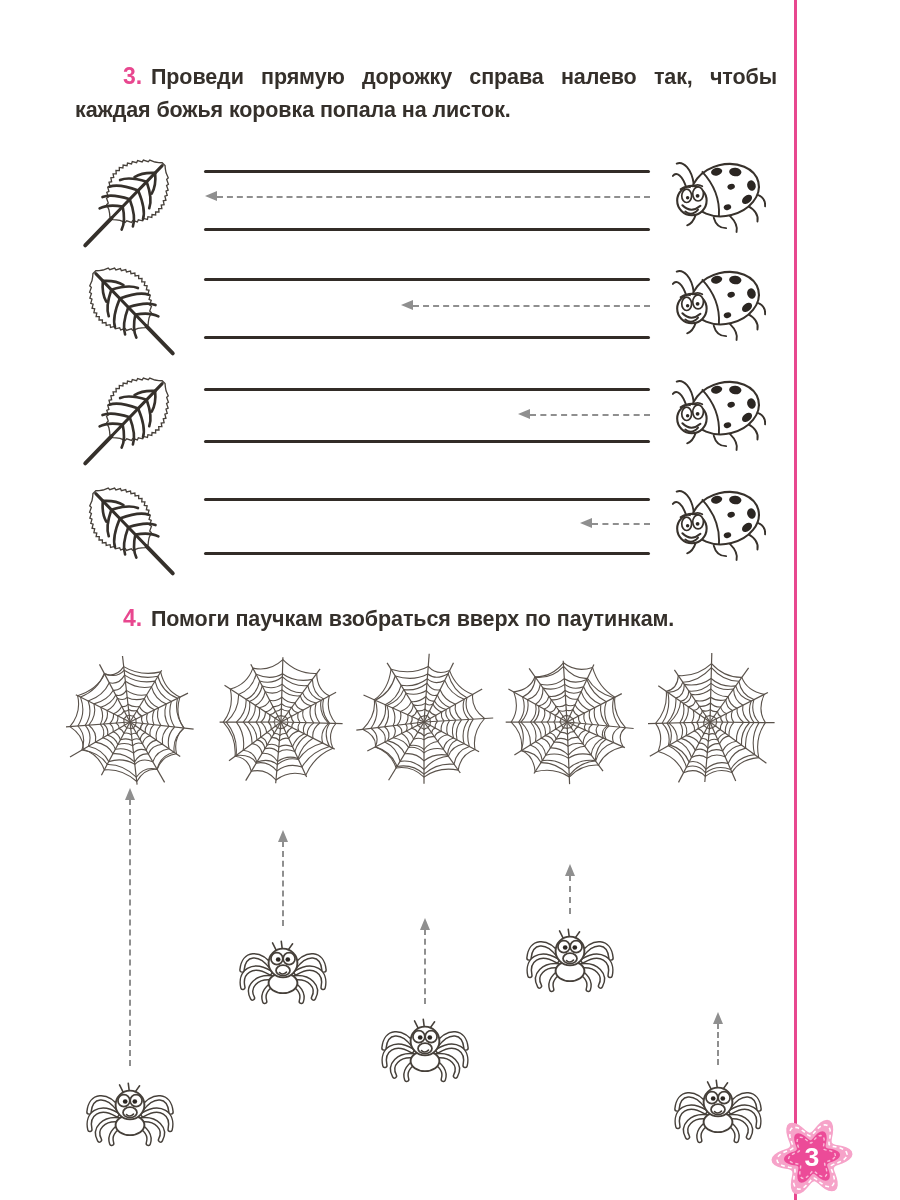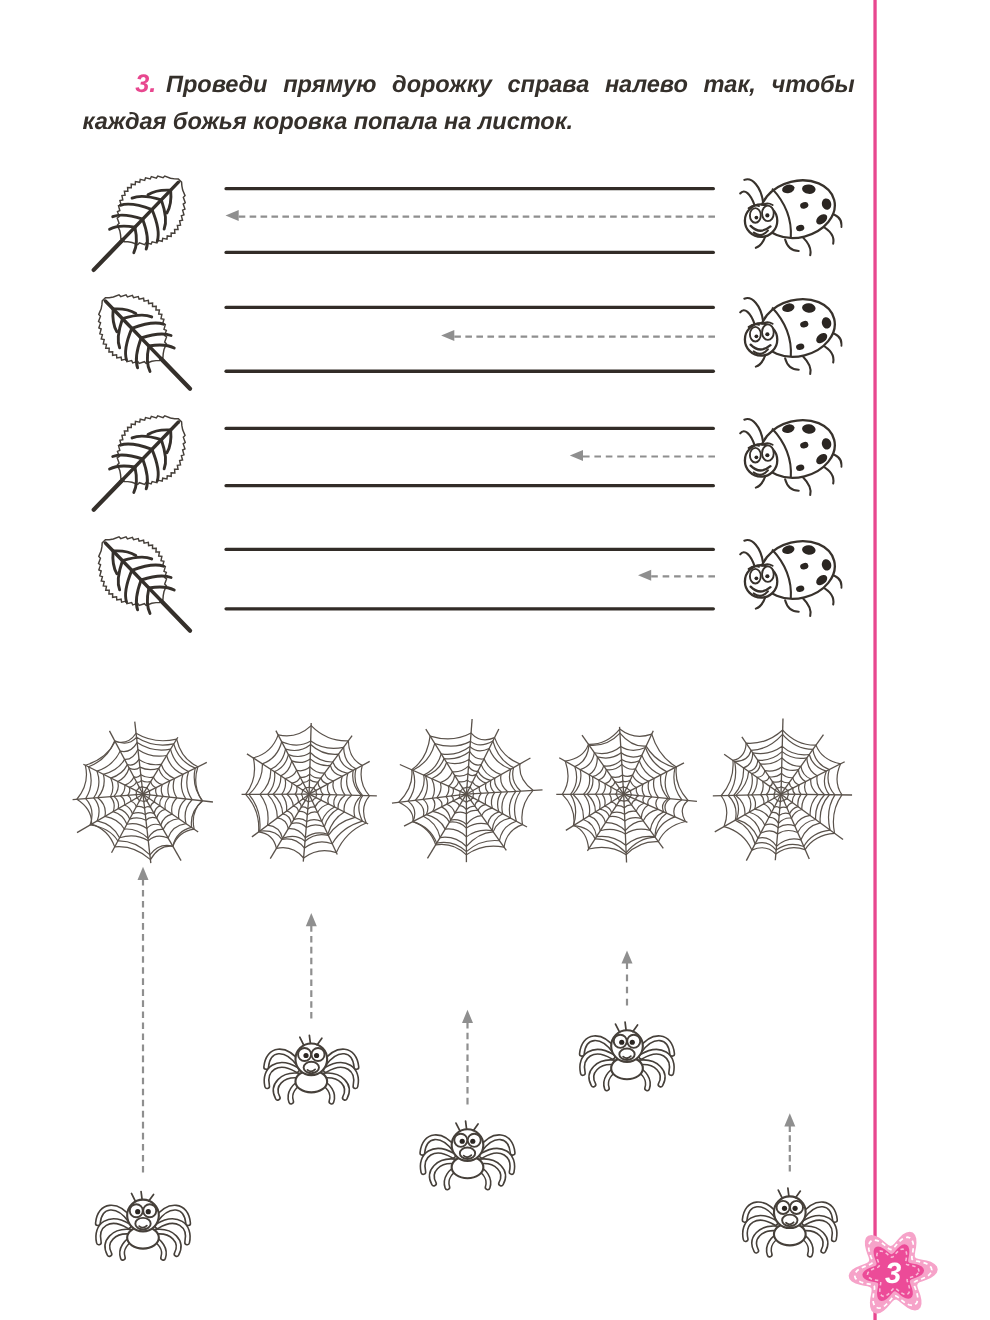--- a/index.html
+++ b/index.html
@@ -1,17 +1,17 @@
 <!DOCTYPE html>
 <html style="--accent: #e8478f; --ink: #35302b; --line: #322c27; --arrow: #8f8f8f;"><head>
 <meta charset="utf-8">
 <style>
   html,body{margin:0;padding:0;background:#ffffff;}
   .page{position:relative;width:900px;height:1200px;background:#fff;overflow:hidden;
-        font-family:"Liberation Sans", sans-serif;font-style:italic;}
+        font-family:"Liberation Sans", sans-serif;}
   .rule{position:absolute;top:0;height:1200px;width:3px;background:var(--accent,#e8478f);}
   .instr{position:absolute;left:75px;width:702px;margin:0;text-align:justify;text-indent:48px;
          font-size:21.5px;line-height:33px;font-weight:600;color:var(--ink,#35302b);letter-spacing:-0.1px;}
   .instr .num{color:var(--accent,#e8478f);font-weight:700;padding-right:9px;font-size:23px;}
   .track{position:absolute;height:3px;background:var(--line,#322c27);border-radius:2px;}
   .hdash{position:absolute;height:0;border-top:2px dashed var(--arrow,#8f8f8f);}
   .vdash{position:absolute;width:0;border-left:2px dashed var(--arrow,#8f8f8f);}
   .ah-left{position:absolute;width:0;height:0;border-top:5px solid transparent;
            border-bottom:5px solid transparent;border-right:12px solid var(--arrow,#8f8f8f);}
   .ah-up{position:absolute;width:0;height:0;border-left:5px solid transparent;
@@ -124,20 +124,21 @@
       </symbol>
     </defs>
   </svg>
 
   <div class="rule" style="left:794px"></div>
 
   <p class="instr" style="top:60px"><span class="num">3.</span><span>Проведи прямую дорожку справа налево так, чтобы каждая божья коровка попала на листок.</span></p>
 
   <div id="ex3-rows"></div>
 
+  <p class="instr" style="top:602px"><span class="num">4.</span><span>Помоги паучкам взобраться вверх по паутинкам.</span></p>
 
   <div id="ex4-area"></div>
 
   <svg id="flower" class="icon" viewBox="0 0 110 110" style="left:769px;top:1114px;width:86px;height:86px;z-index:5">
     <g id="flower-petals">
         <path d="M105.7,55.0 L102.8,58.3 L98.6,61.1 L93.8,63.2 L89.3,64.8 L85.7,66.2 L83.6,67.7 L82.9,69.9 L83.6,72.9 L85.1,76.8 L86.7,81.6 L87.8,86.7 L87.9,91.5 L86.7,95.5 L84.1,98.1 L80.4,98.9 L76.0,98.1 L71.5,95.8 L67.3,92.7 L63.6,89.6 L60.7,87.2 L58.3,86.1 L56.1,86.6 L53.8,88.7 L51.1,91.9 L47.8,95.7 L44.0,99.3 L39.8,101.8 L35.7,102.7 L32.2,101.7 L29.6,98.9 L28.2,94.7 L27.9,89.7 L28.4,84.5 L29.3,79.8 L29.9,76.0 L29.7,73.4 L28.2,71.8 L25.2,70.8 L21.1,70.1 L16.1,69.1 L11.2,67.6 L6.9,65.2 L4.1,62.2 L3.2,58.6 L4.3,55.0 L7.2,51.7 L11.4,48.9 L16.2,46.8 L20.7,45.2 L24.3,43.8 L26.4,42.3 L27.1,40.1 L26.4,37.1 L24.9,33.2 L23.3,28.4 L22.2,23.3 L22.1,18.5 L23.3,14.5 L25.9,11.9 L29.6,11.1 L34.0,11.9 L38.5,14.2 L42.7,17.3 L46.4,20.4 L49.3,22.8 L51.7,23.9 L53.9,23.4 L56.2,21.3 L58.9,18.1 L62.2,14.3 L66.0,10.7 L70.2,8.2 L74.3,7.3 L77.8,8.3 L80.4,11.1 L81.8,15.3 L82.1,20.3 L81.6,25.5 L80.7,30.2 L80.1,34.0 L80.3,36.6 L81.8,38.2 L84.8,39.2 L88.9,39.9 L93.9,40.9 L98.8,42.4 L103.1,44.8 L105.9,47.8 L106.8,51.4 L105.7,55.0 Z" fill="#f6a3c9"></path>
         <path d="M98.9,55.0 L96.4,57.9 L92.7,60.3 L88.6,62.1 L84.7,63.5 L81.6,64.7 L79.7,66.0 L79.2,67.9 L79.7,70.5 L81.0,73.9 L82.4,78.0 L83.4,82.4 L83.5,86.6 L82.4,90.1 L80.1,92.3 L76.9,93.0 L73.2,92.3 L69.3,90.3 L65.6,87.7 L62.5,85.0 L59.9,82.9 L57.8,81.9 L56.0,82.4 L54.0,84.2 L51.6,87.0 L48.8,90.2 L45.5,93.3 L41.9,95.5 L38.3,96.3 L35.3,95.4 L33.1,93.0 L31.8,89.4 L31.6,85.0 L32.0,80.5 L32.8,76.5 L33.3,73.2 L33.1,70.9 L31.8,69.5 L29.2,68.7 L25.6,68.1 L21.4,67.2 L17.1,65.9 L13.4,63.8 L10.9,61.2 L10.1,58.1 L11.1,55.0 L13.6,52.1 L17.3,49.7 L21.4,47.9 L25.3,46.5 L28.4,45.3 L30.3,44.0 L30.8,42.1 L30.3,39.5 L29.0,36.1 L27.6,32.0 L26.6,27.6 L26.5,23.4 L27.6,19.9 L29.9,17.7 L33.1,17.0 L36.8,17.7 L40.7,19.7 L44.4,22.3 L47.5,25.0 L50.1,27.1 L52.2,28.1 L54.0,27.6 L56.0,25.8 L58.4,23.0 L61.2,19.8 L64.5,16.7 L68.1,14.5 L71.7,13.7 L74.7,14.6 L76.9,17.0 L78.2,20.6 L78.4,25.0 L78.0,29.5 L77.2,33.5 L76.7,36.8 L76.9,39.1 L78.2,40.5 L80.8,41.3 L84.4,41.9 L88.6,42.8 L92.9,44.1 L96.6,46.2 L99.1,48.8 L99.9,51.9 L98.9,55.0 Z" fill="none" stroke="#ffffff" stroke-width="2" stroke-dasharray="5,4"></path>
         <path d="M90.1,55.0 L88.1,57.3 L85.2,59.2 L81.9,60.7 L78.7,61.8 L76.3,62.7 L74.8,63.8 L74.3,65.3 L74.8,67.4 L75.8,70.1 L76.9,73.4 L77.7,76.9 L77.8,80.3 L76.9,83.0 L75.1,84.8 L72.6,85.4 L69.5,84.8 L66.4,83.2 L63.5,81.1 L61.0,79.0 L58.9,77.3 L57.3,76.5 L55.8,76.9 L54.2,78.3 L52.3,80.6 L50.0,83.2 L47.4,85.6 L44.5,87.4 L41.7,88.0 L39.2,87.3 L37.4,85.4 L36.5,82.5 L36.2,79.0 L36.6,75.4 L37.2,72.2 L37.6,69.6 L37.5,67.7 L36.4,66.6 L34.4,66.0 L31.5,65.5 L28.1,64.8 L24.7,63.7 L21.7,62.1 L19.8,60.0 L19.1,57.5 L19.9,55.0 L21.9,52.7 L24.8,50.8 L28.1,49.3 L31.3,48.2 L33.7,47.3 L35.2,46.2 L35.7,44.7 L35.2,42.6 L34.2,39.9 L33.1,36.6 L32.3,33.1 L32.2,29.7 L33.1,27.0 L34.9,25.2 L37.4,24.6 L40.5,25.2 L43.6,26.8 L46.5,28.9 L49.0,31.0 L51.1,32.7 L52.7,33.5 L54.2,33.1 L55.8,31.7 L57.7,29.4 L60.0,26.8 L62.6,24.4 L65.5,22.6 L68.3,22.0 L70.8,22.7 L72.6,24.6 L73.5,27.5 L73.8,31.0 L73.4,34.6 L72.8,37.8 L72.4,40.4 L72.5,42.3 L73.6,43.4 L75.6,44.0 L78.5,44.5 L81.9,45.2 L85.3,46.3 L88.3,47.9 L90.2,50.0 L90.9,52.5 L90.1,55.0 Z" fill="#ec4b98"></path>
         <path d="M84.3,55.0 L82.6,56.9 L80.1,58.5 L77.4,59.8 L74.8,60.7 L72.7,61.5 L71.5,62.3 L71.1,63.6 L71.5,65.3 L72.3,67.6 L73.3,70.3 L73.9,73.3 L74.0,76.1 L73.3,78.4 L71.8,79.9 L69.6,80.3 L67.1,79.8 L64.5,78.5 L62.1,76.8 L60.0,75.0 L58.3,73.6 L56.9,73.0 L55.6,73.2 L54.3,74.4 L52.8,76.3 L50.9,78.5 L48.6,80.5 L46.2,82.0 L43.9,82.5 L41.9,81.9 L40.4,80.3 L39.5,77.9 L39.4,75.0 L39.7,72.0 L40.2,69.3 L40.5,67.1 L40.4,65.6 L39.5,64.7 L37.8,64.1 L35.4,63.7 L32.6,63.2 L29.7,62.3 L27.3,60.9 L25.6,59.1 L25.1,57.1 L25.7,55.0 L27.4,53.1 L29.9,51.5 L32.6,50.2 L35.2,49.3 L37.3,48.5 L38.5,47.7 L38.9,46.4 L38.5,44.7 L37.7,42.4 L36.7,39.7 L36.1,36.7 L36.0,33.9 L36.7,31.6 L38.2,30.1 L40.4,29.7 L42.9,30.2 L45.5,31.5 L47.9,33.2 L50.0,35.0 L51.7,36.4 L53.1,37.0 L54.4,36.8 L55.7,35.6 L57.2,33.7 L59.1,31.5 L61.4,29.5 L63.8,28.0 L66.1,27.5 L68.1,28.1 L69.6,29.7 L70.5,32.1 L70.6,35.0 L70.3,38.0 L69.8,40.7 L69.5,42.9 L69.6,44.4 L70.5,45.3 L72.2,45.9 L74.6,46.3 L77.4,46.8 L80.3,47.7 L82.7,49.1 L84.4,50.9 L84.9,52.9 L84.3,55.0 Z" fill="none" stroke="#f9bcd8" stroke-width="1.8" stroke-dasharray="4,3.5"></path>
       </g>

